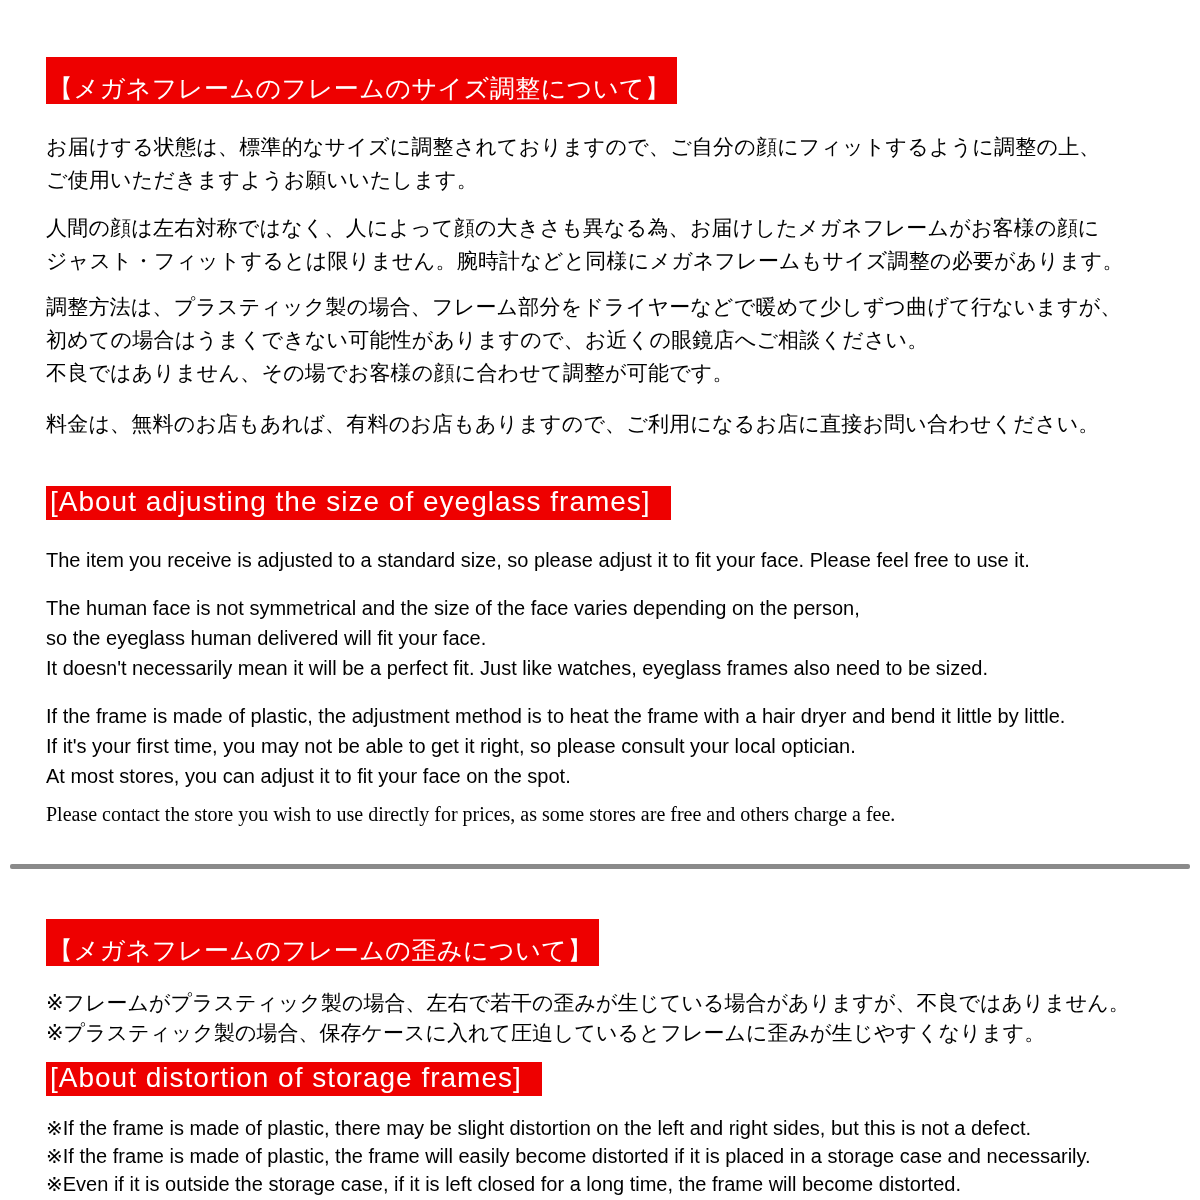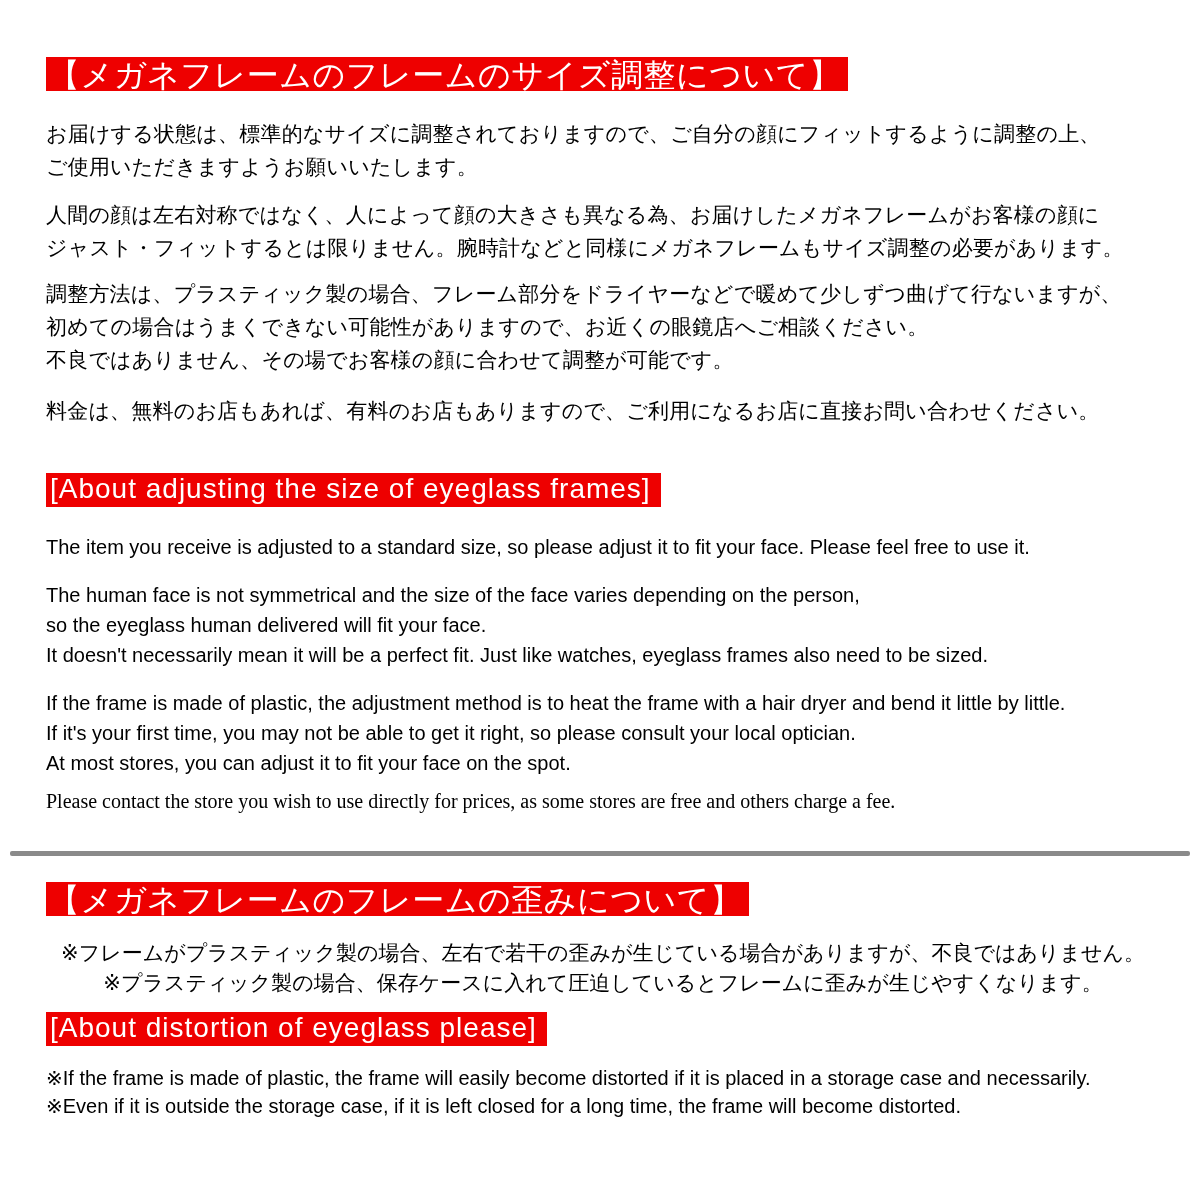--- a/index.html
+++ b/index.html
@@ -20,29 +20,29 @@
   p { margin: 0; }
 
   
   .bar {
     display: inline-block;
     background: #ee0000;
     color: #ffffff;
     white-space: nowrap;
   }
   .bar-ja {
-    font-size: 32px;
+    font-size: 25px;
     line-height: 28px;
-    padding: 4px 6px 2px 2px;
+    padding: 17px 6px 2px 2px;
     letter-spacing: 0.5px;
   }
   .bar-en {
     font-size: 28px;
     line-height: 31px;
-    padding: 0 10px 3px 4px;
+    padding: 0 20px 3px 4px;
     letter-spacing: 1px;
   }
   .heading-row { line-height: 0; } 
 
   
   .para-ja {
     font-size: 21px;
     line-height: 33px;
     white-space: pre-line;
     letter-spacing: 0.2px;
@@ -61,26 +61,26 @@
     line-height: 28px;
   }
 
   
   .mt-8  { margin-top: 18px; }
   .mt-12 { margin-top: 12px; }
   .mt-14 { margin-top: 14px; }
   .mt-16 { margin-top: 16px; font-family: Liberation Serif, serif; }
   .mt-18 { margin-top: 18px; }
   .mt-20 { margin-top: 8px; font-family: Liberation Serif, serif; }
-  .mt-22 { margin-top: 22px; text-align: center; }
+  .mt-22 { margin-top: 22px; }
   .mt-25 { margin-top: 25px; }
   .mt-26 { margin-top: 26px; }
   .mt-35 { margin-top: 35px; }
   .mt-46 { margin-top: 46px; }
-  .mt-50 { margin-top: 26px; }
+  .mt-50 { margin-top: 50px; }
 
   .divider {
     height: 5px;
     width: 1180px;
     margin-left: -36px;
     background: #8a8a8a;
     border-radius: 2px;
   }
 </style>
 </head>
@@ -122,22 +122,23 @@
     <div class="heading-row mt-50">
       <span class="bar bar-ja">【メガネフレームのフレームの歪みについて】</span>
     </div>
 
     <div class="mt-22">
       <p class="note-ja">※フレームがプラスティック製の場合、左右で若干の歪みが生じている場合がありますが、不良ではありません。</p>
       <p class="note-ja">※プラスティック製の場合、保存ケースに入れて圧迫しているとフレームに歪みが生じやすくなります。</p>
     </div>
 
     <div class="heading-row mt-14">
-      <span class="bar bar-en">[About distortion of eyeglass please]</span>
+      <span class="bar bar-en">[About distortion of storage frames]</span>
     </div>
 
     <div class="mt-18">
+      <p class="note-en">※If the frame is made of plastic, there may be slight distortion on the left and right sides, but this is not a defect.</p>
       <p class="note-en">※If the frame is made of plastic, the frame will easily become distorted if it is placed in a storage case and necessarily.</p>
       <p class="note-en">※Even if it is outside the storage case, if it is left closed for a long time, the frame will become distorted.</p>
     </div>
   </section>
 
 </div>
 
 </body></html>

